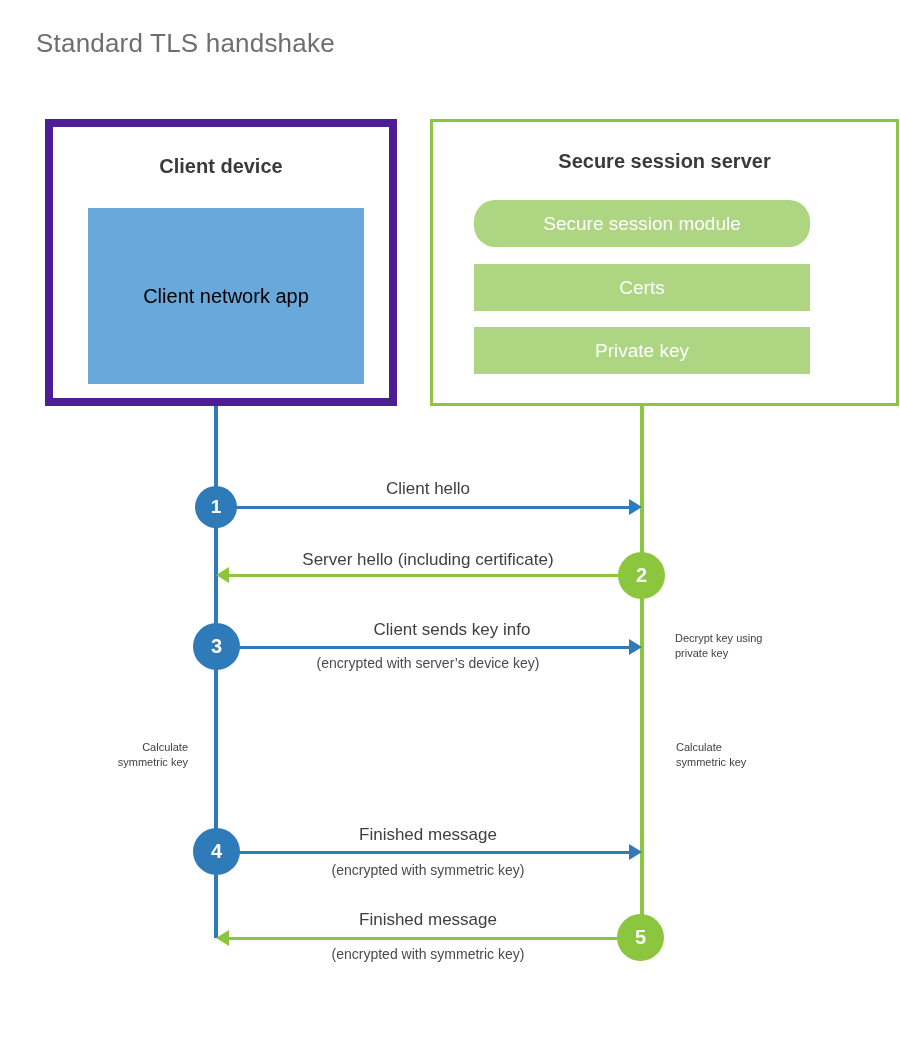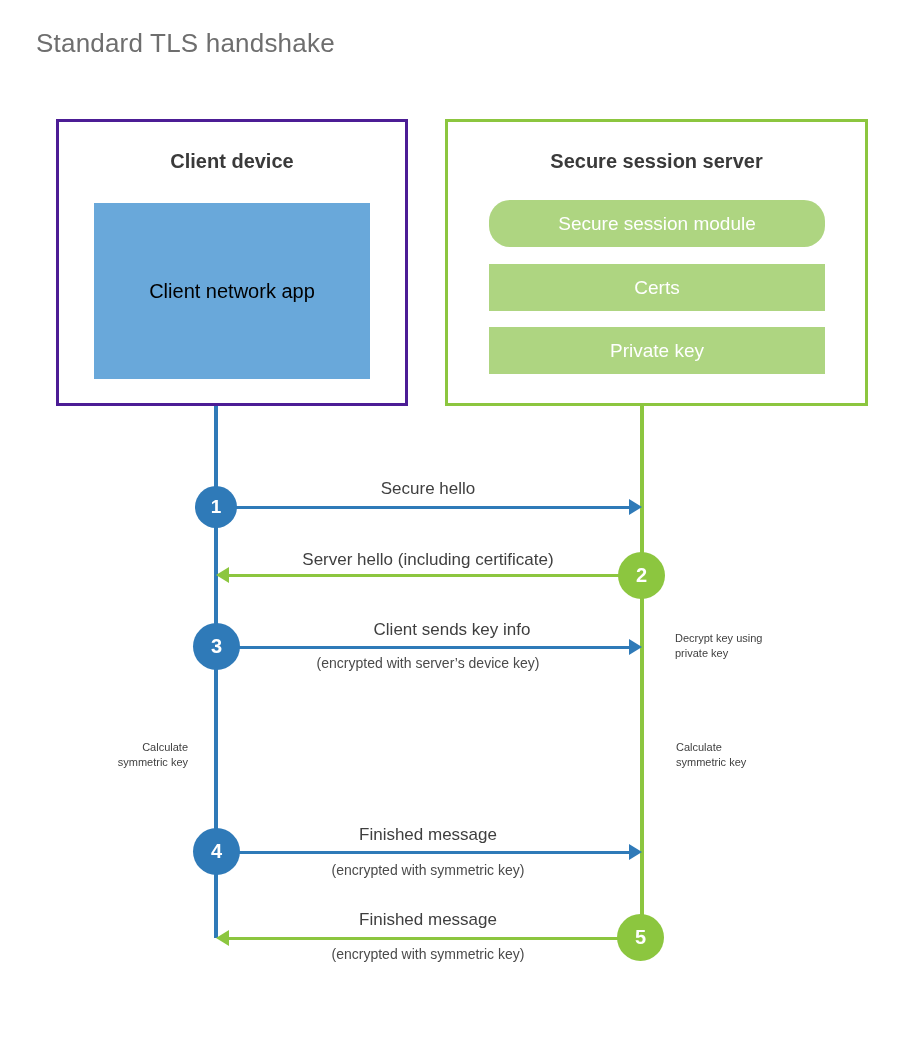--- a/index.html
+++ b/index.html
@@ -27,33 +27,32 @@
     white-space: nowrap;
   }
 
   
   .party-box {
     position: absolute;
     background: #ffffff;
     box-sizing: border-box;
   }
   #client-device-box {
-    left: 56px;
+    left: 45px;
     top: 119px;
     width: 352px;
     height: 287px;
-    border: 3px solid #4c1d95;
+    border: 8px solid #4c1d95;
   }
   #server-box {
     left: 430px;
     top: 119px;
-    width: 423px;
+    width: 469px;
     height: 287px;
     border: 3px solid #8cc63f;
-    margin-left: 15px;
   }
   .party-title {
     position: absolute;
     left: 0;
     right: 0;
     top: 28px;
     text-align: center;
     font-size: 20px;
     font-weight: bold;
     color: #3a3a3a;
@@ -232,21 +231,21 @@
   <div class="server-item" id="server-item-0">Secure session module</div>
   <div class="server-item" id="server-item-1">Certs</div>
   <div class="server-item" id="server-item-2">Private key</div>
 </div>
 
 <div class="lifeline" id="client-lifeline"></div>
 <div class="lifeline" id="server-lifeline"></div>
 
 <div class="arrow-line blue" id="arrow-1-line"></div>
 <div class="arrow-head right blue" id="arrow-1-head"></div>
-<div class="msg-label" id="msg-label-1">Secure hello</div>
+<div class="msg-label" id="msg-label-1">Client hello</div>
 <div class="step-circle blue" id="step-circle-1">1</div>
 
 <div class="arrow-line green" id="arrow-2-line"></div>
 <div class="arrow-head left green" id="arrow-2-head"></div>
 <div class="msg-label" id="msg-label-2">Server hello (including certificate)</div>
 <div class="step-circle green" id="step-circle-2">2</div>
 
 <div class="arrow-line blue" id="arrow-3-line"></div>
 <div class="arrow-head right blue" id="arrow-3-head"></div>
 <div class="msg-label" id="msg-label-3">Client sends key info</div>

